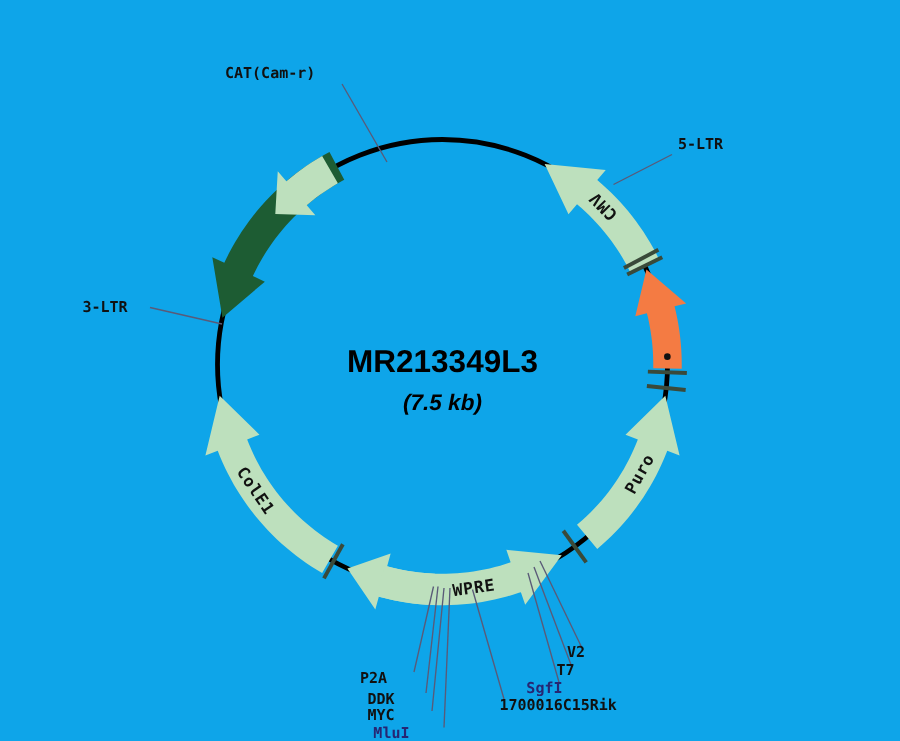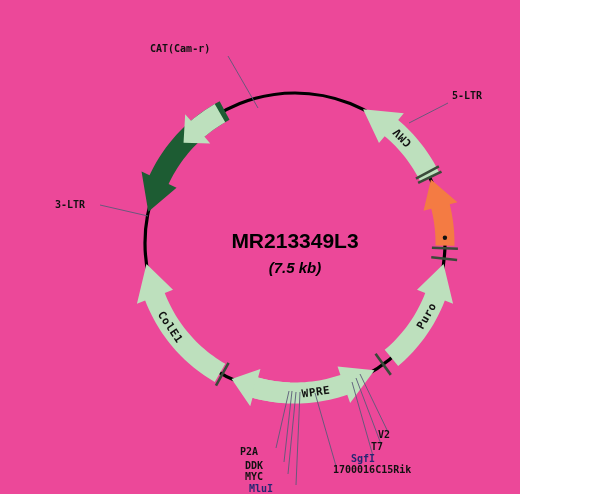--- a/index.html
+++ b/index.html
@@ -8,23 +8,23 @@
     background: #ffffff;
   }
   body {
     width: 600px;
     height: 494px;
     overflow: hidden;
     font-family: "Liberation Sans", sans-serif;
   }
   #plasmid-map {
     position: relative;
-    width: 520px;
+    width: 600px;
     height: 494px;
-    background: #ec4899;
+    background: #0ea5e9;
   }
   svg.map-canvas {
     position: absolute;
     left: 0;
     top: 0;
     width: 600px;
     height: 494px;
   }
   .feature-label-text {
     font-family: "DejaVu Sans Mono", "Liberation Mono", monospace;

